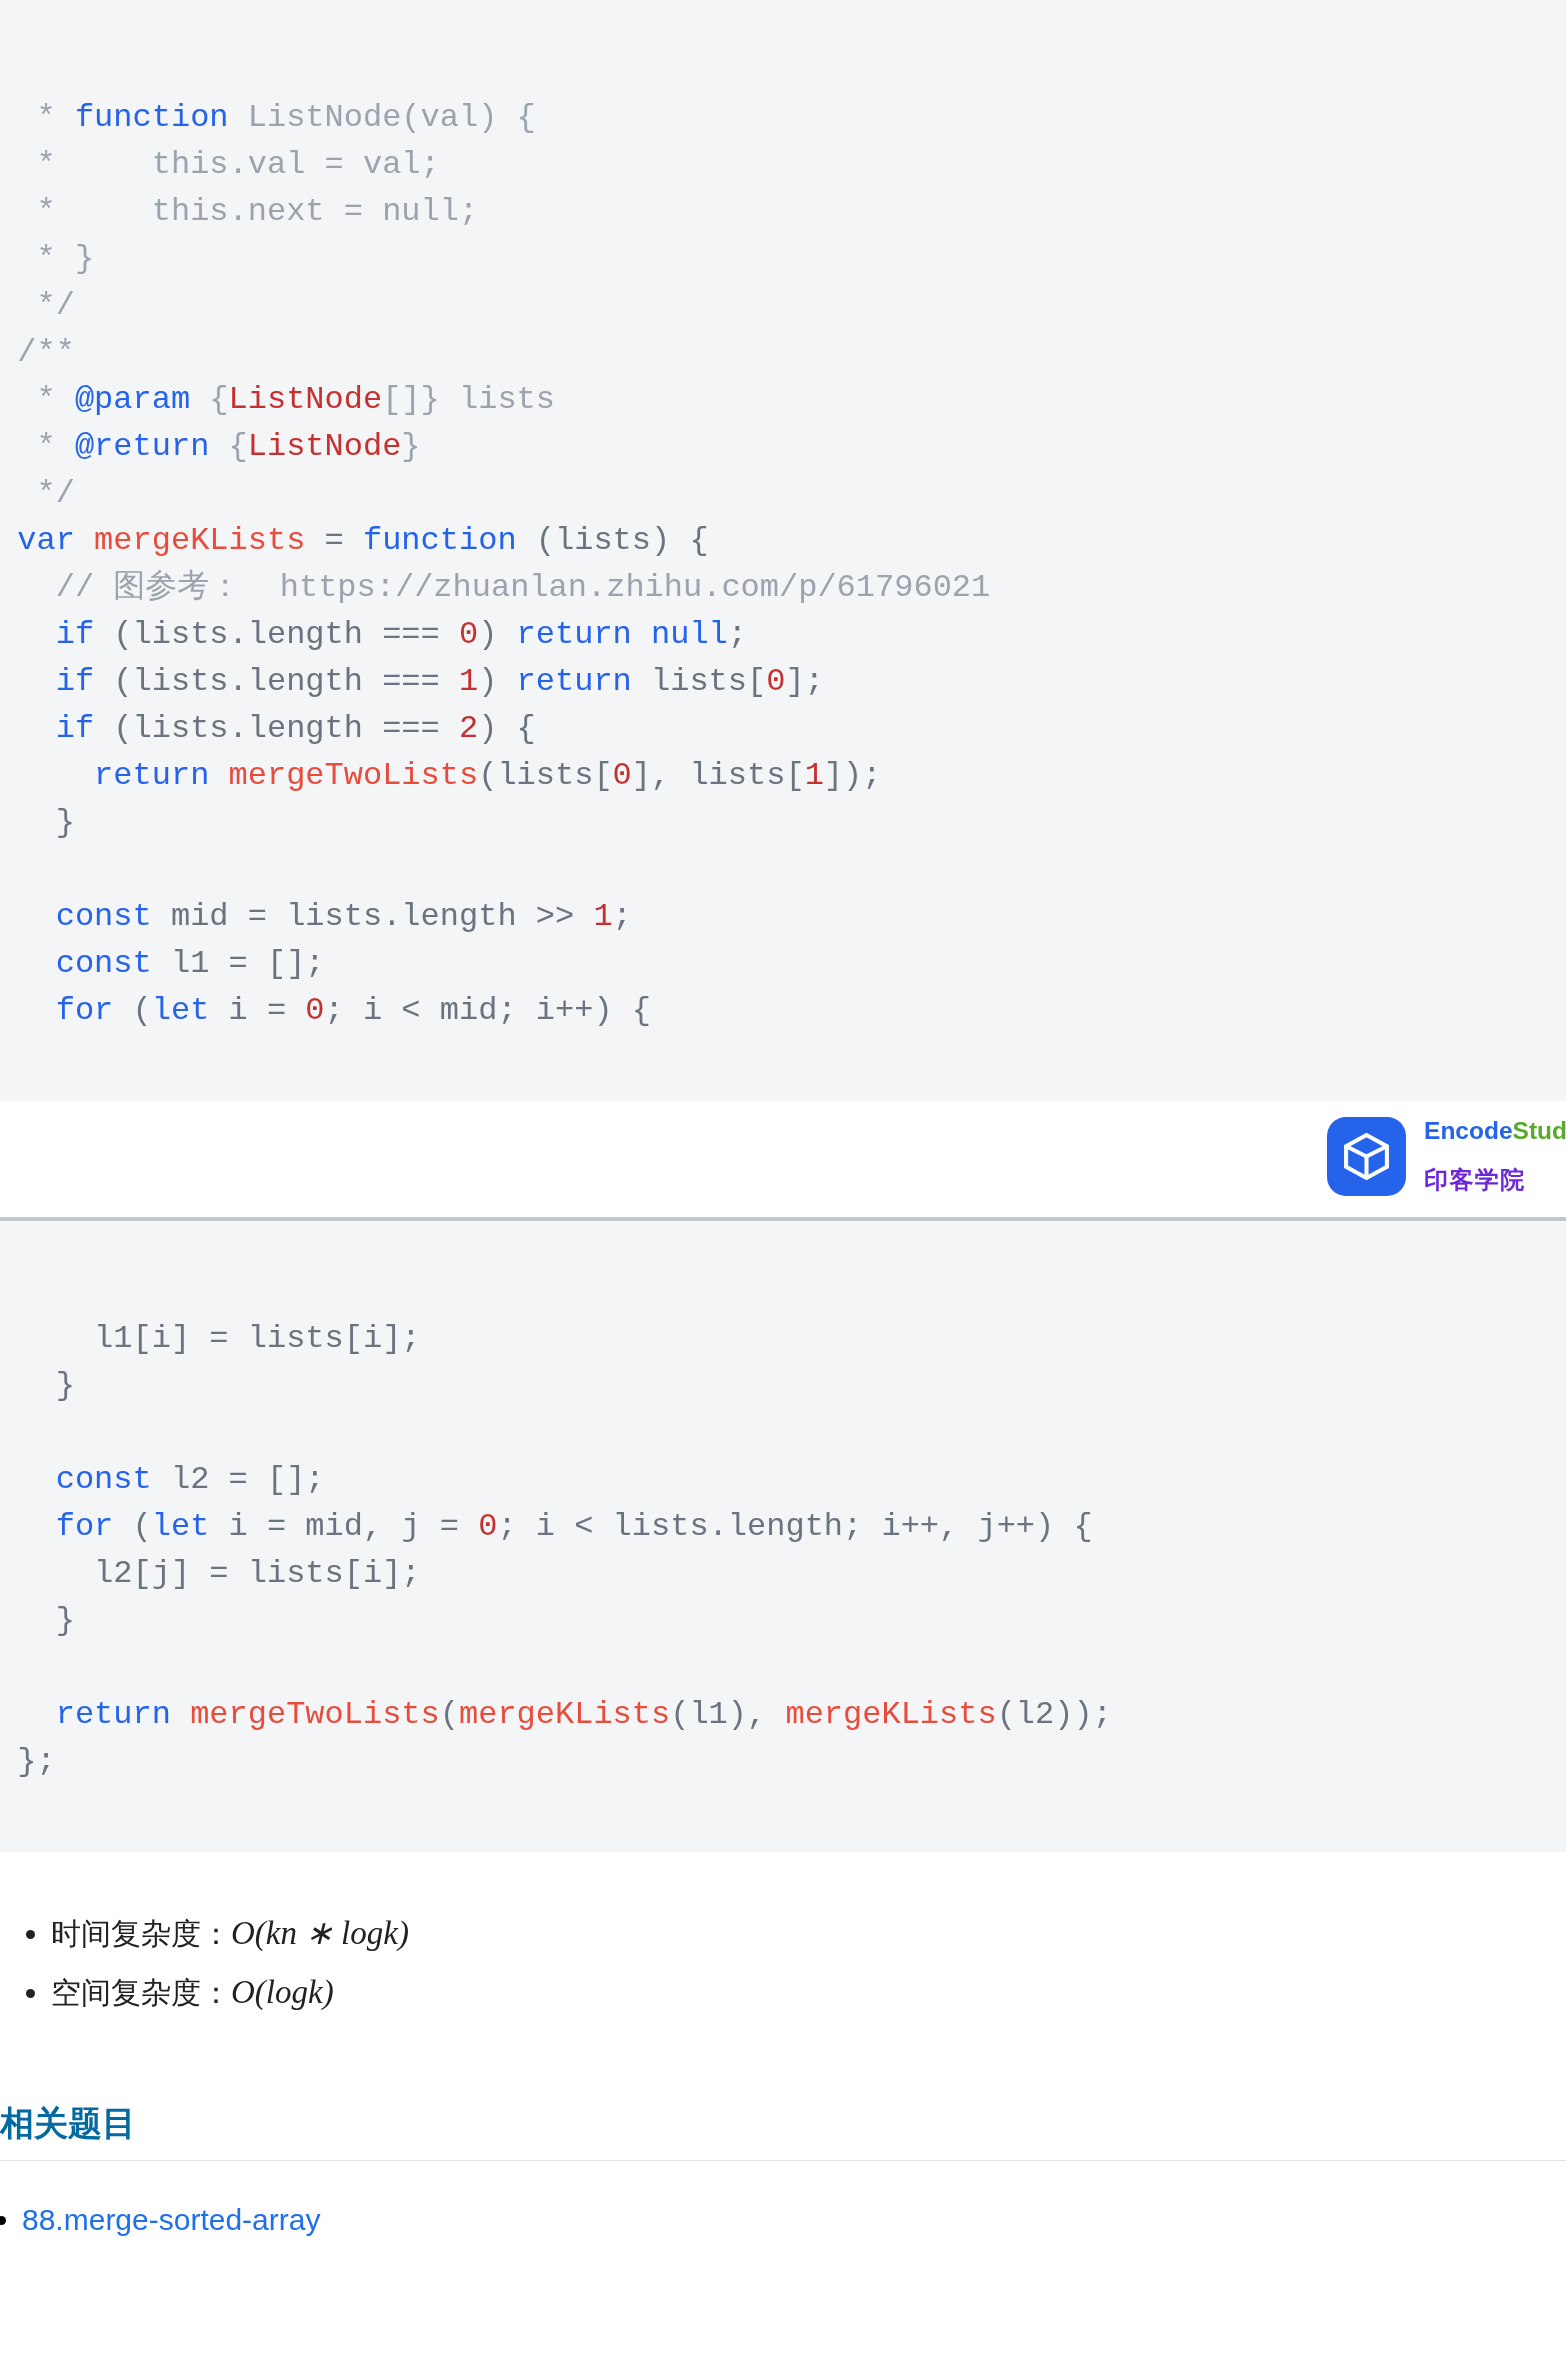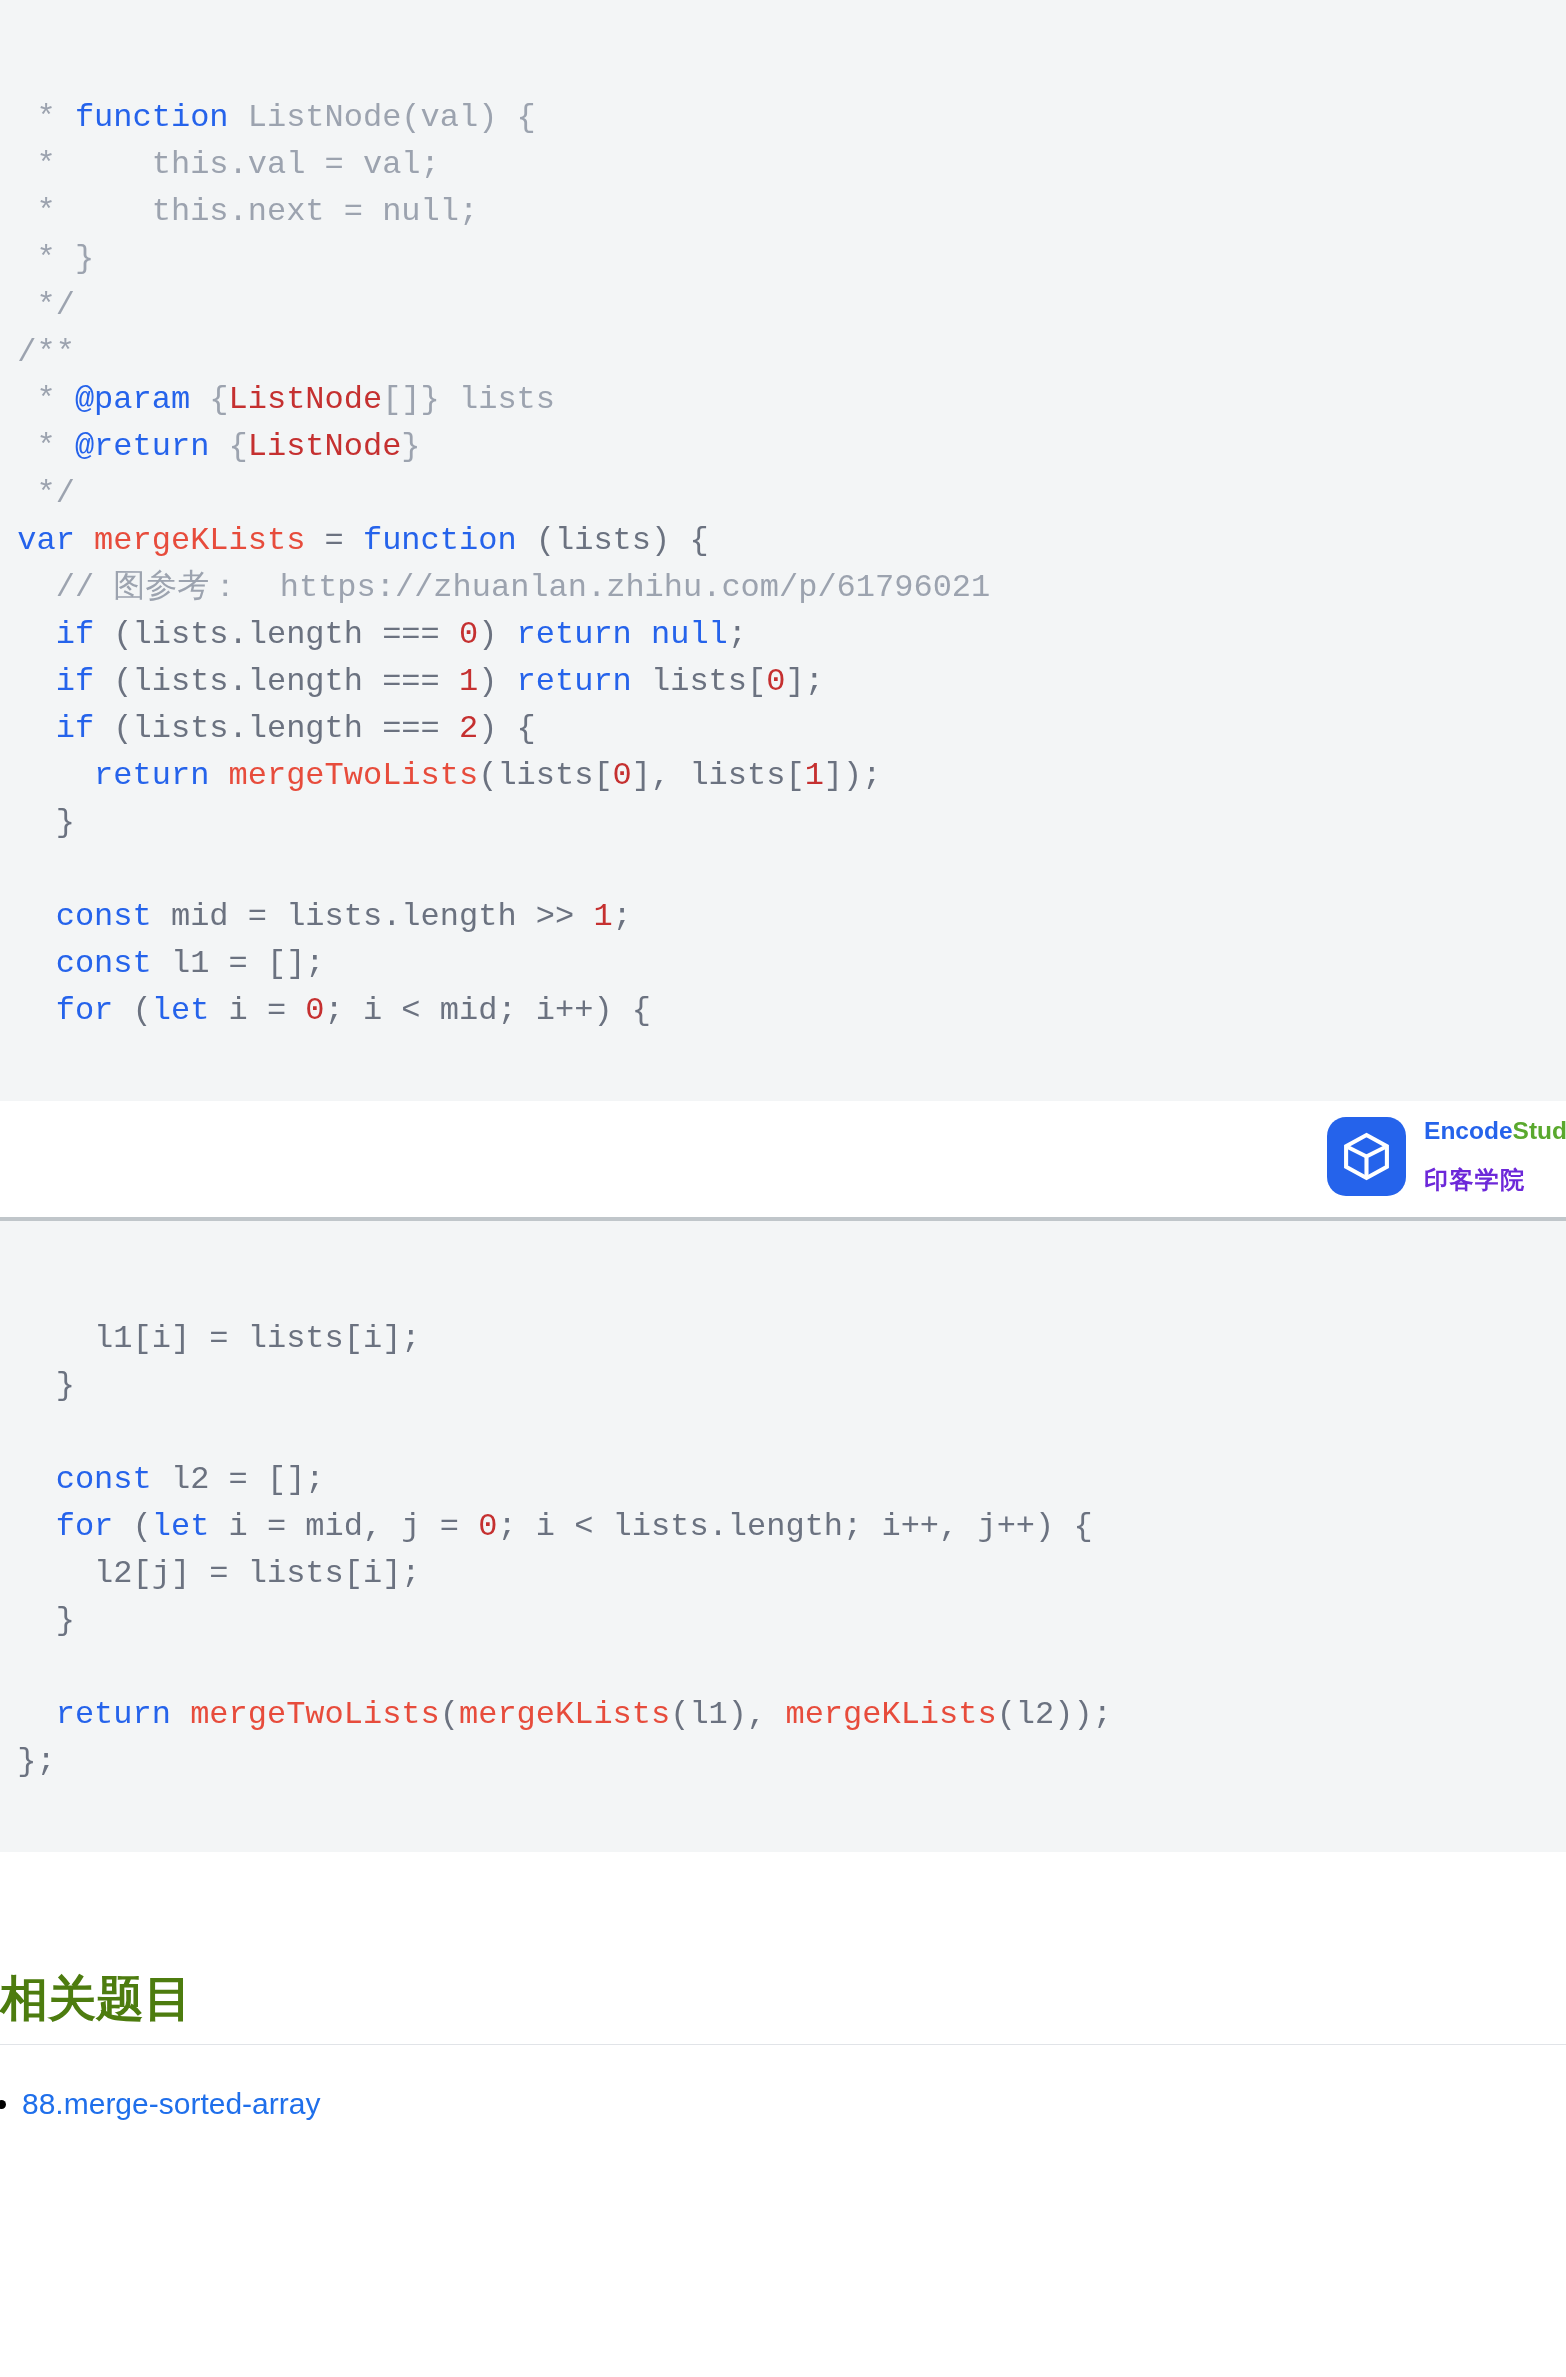--- a/index.html
+++ b/index.html
@@ -23,21 +23,21 @@
   .logo-text .line1{font-size:24.5px;}
   .logo-text .line1 .en1{color:#2563eb;}
   .logo-text .line1 .en2{color:#5aa92e;}
   .logo-text .line2{font-size:24px;color:#6d28d9;letter-spacing:1.4px;}
   
   .content{padding:36px 0 43px 0;}
   .h4{font-size:30px;font-weight:700;margin:29px 0 21.7px 0;color:#000;}
   ul.bullets{margin:16px 0 29px 0;padding-left:51px;font-size:30px;line-height:58px;color:#222;}
   ul.bullets li{list-style:disc;}
   .formula{font-family:"Times New Roman",serif;font-style:italic;font-size:33px;}
-  .h2{font-size:48px;font-weight:800;margin:79px 0 8.7px 0;color:#4d7c0f;}
+  .h2{font-size:34px;font-weight:800;margin:79px 0 8.7px 0;color:#0369a1;}
   .hrule{border:none;border-bottom:1.4px solid #e1e4e8;margin:13px 0 30px 0;}
   ul.links{margin:16px 15px 29px 0;padding-left:22px;font-size:30px;line-height:58px;color:#1f6feb;}
   ul.links li{list-style:disc;color:#000;}
   ul.links a{color:#1f6feb;text-decoration:none;}
   .page-wrap{position:relative;}
 </style>
 </head>
 <body>
 <div class="page page-wrap">
 
@@ -91,20 +91,24 @@
 <span><span>  </span><span class="tok-keyword">for</span><span> (</span><span class="tok-keyword">let</span><span> i = mid, j = </span><span class="tok-number">0</span><span>; i &lt; lists.length; i++, j++) {</span></span>
 <span>    l2[j] = lists[i];</span>
 <span>  }</span>
 <span></span>
 <span><span>  </span><span class="tok-keyword">return</span><span> </span><span class="tok-funcname">mergeTwoLists</span><span>(</span><span class="tok-funcname">mergeKLists</span><span>(l1), </span><span class="tok-funcname">mergeKLists</span><span>(l2));</span></span>
 <span>};</span>
 </div>
 </div>
 
 <div class="content">
+  <ul class="bullets">
+    <li><span>时间复杂度：</span><span class="formula">O(kn ∗ logk)</span></li>
+    <li><span>空间复杂度：</span><span class="formula">O(logk)</span></li>
+  </ul>
 
   <div class="h2">相关题目</div>
   <hr class="hrule">
   <ul class="links">
     <li><a href="#">88.merge-sorted-array</a></li>
   </ul>
 
 </div>
 
 </div>

